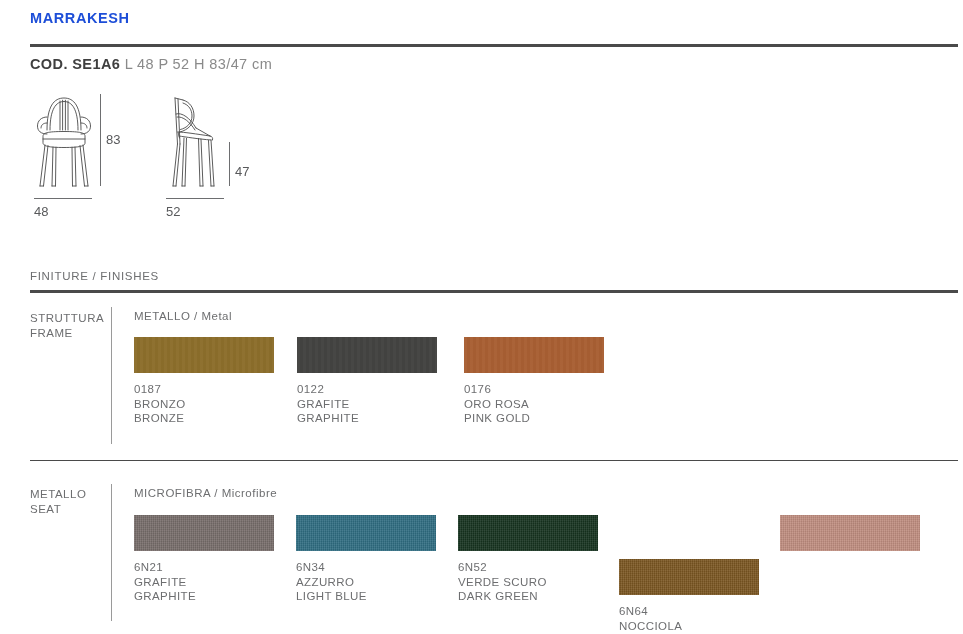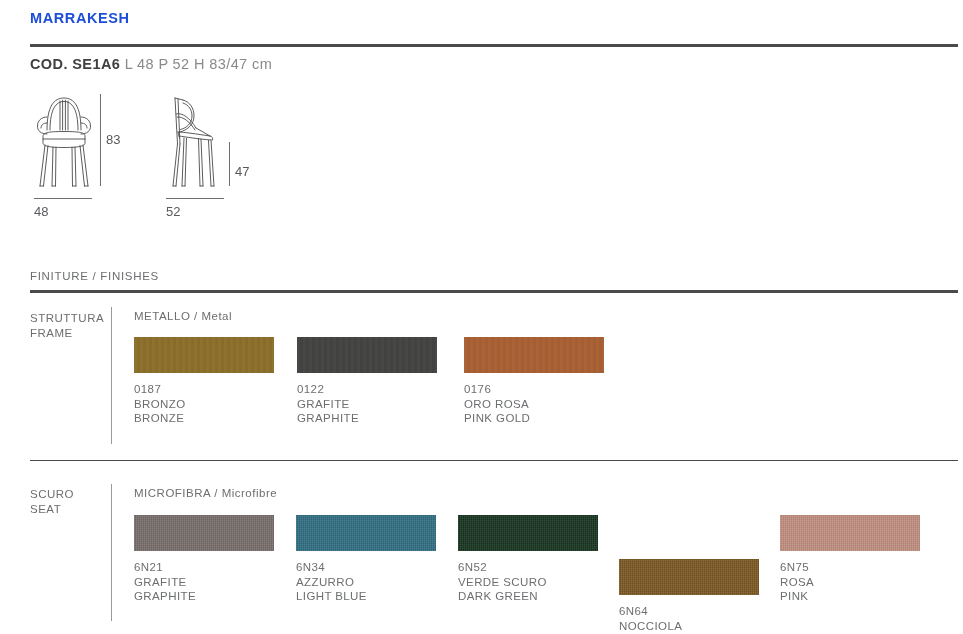--- a/index.html
+++ b/index.html
@@ -266,21 +266,21 @@
         <div>0176</div>
         <div>ORO ROSA</div>
         <div>PINK GOLD</div>
       </div>
     </div>
   </div>
 
   <div class="rule-thin"></div>
 
   <div class="cat-label" style="left:30px; top:487px;">
-    <div>SCURO</div>
+    <div>METALLO</div>
     <div>SEAT</div>
   </div>
   <div class="cat-divider" style="left:111px; top:484px; height:137px;"></div>
   <div class="material-label" style="left:134px; top:487px;">MICROFIBRA  / Microfibre</div>
 
   <div class="swatch-row" style="left:134px; top:515px; width:820px;">
     <div class="swatch-item" style="left:0px;">
       <div class="swatch-chip" style="background:#776d6a;">
           <div class="tex"></div>
         </div>
@@ -317,21 +317,16 @@
       <div class="swatch-caption">
         <div>6N64</div>
         <div>NOCCIOLA</div>
         <div>HAZELNUT</div>
       </div>
     </div>
     <div class="swatch-item" style="left:646px;">
       <div class="swatch-chip" style="background:#c08e80;">
           <div class="tex"></div>
         </div>
-      <div class="swatch-caption">
-        <div>6N75</div>
-        <div>ROSA</div>
-        <div>PINK</div>
-      </div>
     </div>
   </div>
 
 </div>
 
 </body></html>

